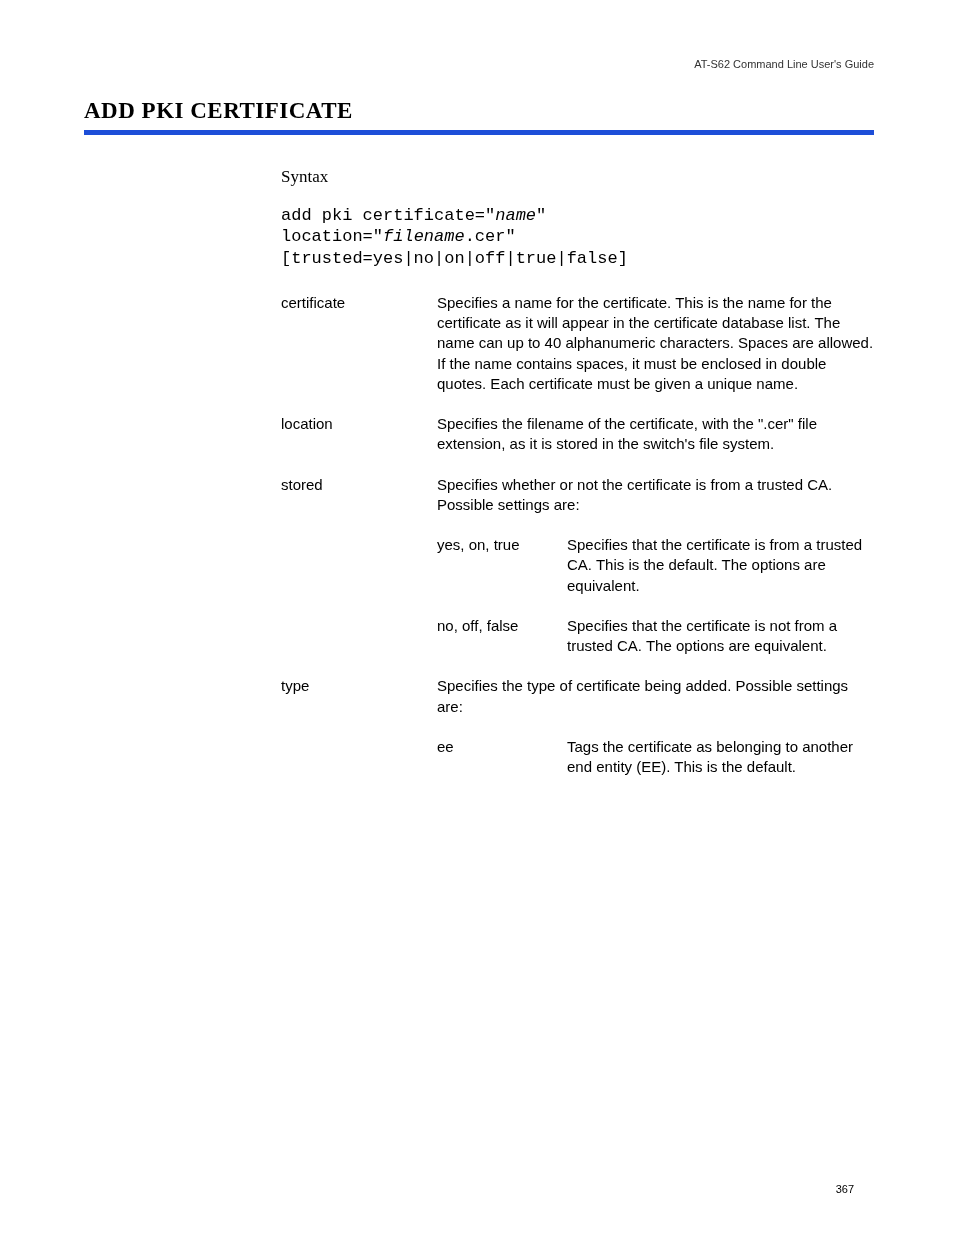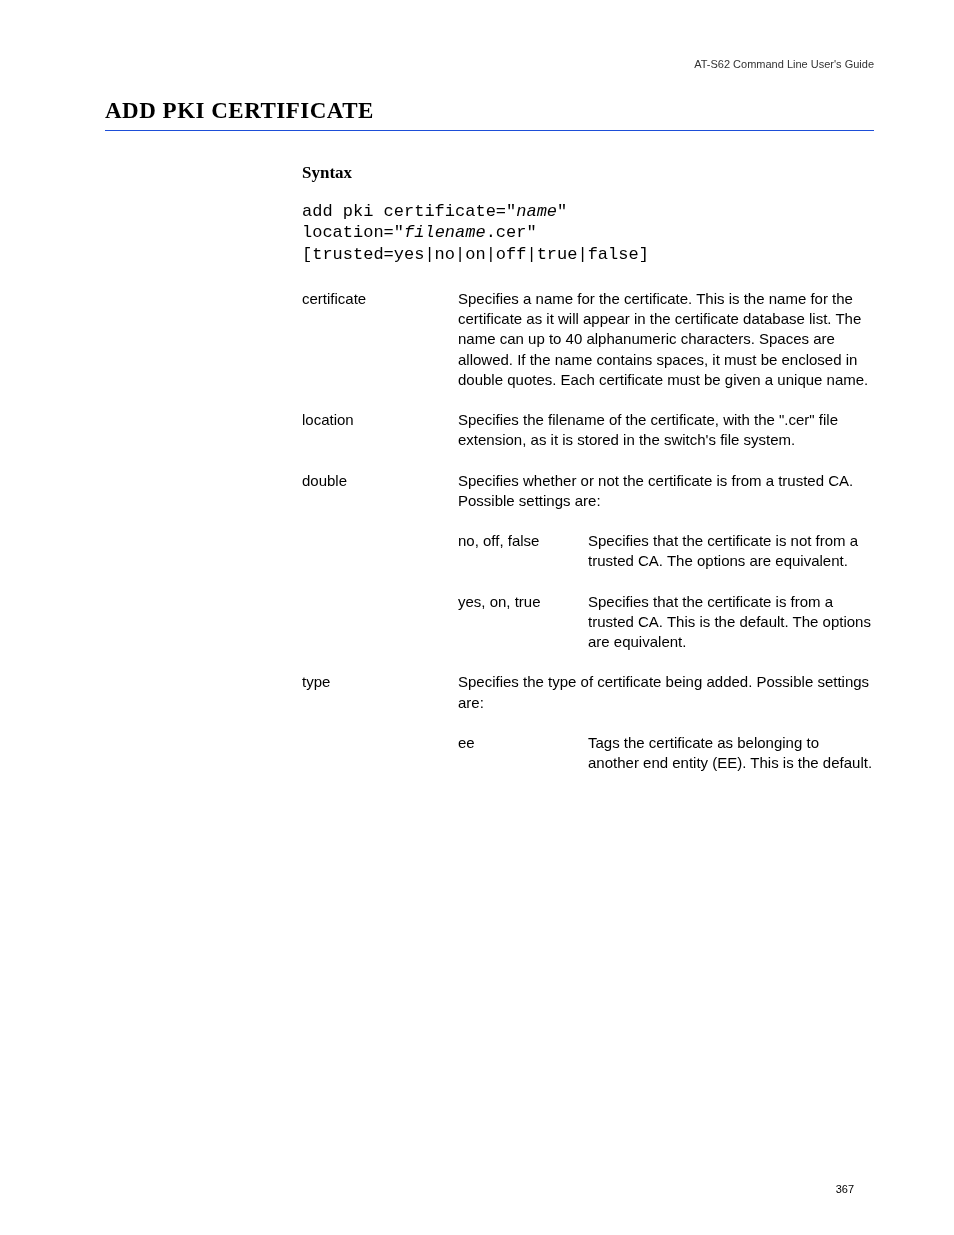--- a/index.html
+++ b/index.html
@@ -7,47 +7,47 @@
       padding: 0;
       font-family: Georgia, 'Times New Roman', serif;
       background: #fff;
       color: #000;
       width: 954px;
       height: 1235px;
       position: relative;
       box-sizing: border-box;
     }
     .page {
-      padding: 58px 80px 40px 105px;
+      padding: 58px 80px 40px 84px;
       box-sizing: border-box;
       height: 100%;
       position: relative;
     }
     .header-line {
       text-align: right;
       font-family: Verdana, Geneva, sans-serif;
       font-size: 11px;
       color: #333;
       margin-bottom: 28px;
     }
     .title {
       font-family: Georgia, 'Times New Roman', serif;
       font-weight: bold;
       font-size: 23px;
       letter-spacing: 0.5px;
-      border-bottom: 1px solid #1d4ed8;
+      border-bottom: 5px solid #1d4ed8;
       padding-bottom: 6px;
       margin-bottom: 32px;
     }
     .content {
       margin-left: 197px;
     }
     .section-heading {
       font-family: Georgia, 'Times New Roman', serif;
-      font-weight: bold;
+      font-weight: normal;
       font-size: 17px;
       margin-bottom: 18px;
       margin-top: 16px;
     }
     .syntax-block {
       font-family: 'Courier New', Courier, monospace;
       font-size: 17px;
       line-height: 1.25;
       margin-bottom: 24px;
       white-space: nowrap;
@@ -109,32 +109,32 @@
       <tbody>
           <tr>
         <td class="col-name">certificate</td>
         <td class="col-desc" colspan="2">Specifies a name for the certificate. This is the name for the certificate as it will appear in the certificate database list. The name can up to 40 alphanumeric characters. Spaces are allowed. If the name contains spaces, it must be enclosed in double quotes. Each certificate must be given a unique name.</td>
       </tr>
       <tr>
         <td class="col-name">location</td>
         <td class="col-desc" colspan="2">Specifies the filename of the certificate, with the ".cer" file extension, as it is stored in the switch's file system.</td>
       </tr>
       <tr>
-        <td class="col-name">double</td>
+        <td class="col-name">stored</td>
         <td class="col-desc" colspan="2">Specifies whether or not the certificate is from a trusted CA. Possible settings are:</td>
+      </tr>
+      <tr>
+        <td class="col-name"></td>
+        <td class="sub-col-name">yes, on, true</td>
+        <td class="sub-col-desc">Specifies that the certificate is from a trusted CA. This is the default. The options are equivalent.</td>
       </tr>
       <tr>
         <td class="col-name"></td>
         <td class="sub-col-name">no, off, false</td>
         <td class="sub-col-desc">Specifies that the certificate is not from a trusted CA. The options are equivalent.</td>
-      </tr>
-      <tr>
-        <td class="col-name"></td>
-        <td class="sub-col-name">yes, on, true</td>
-        <td class="sub-col-desc">Specifies that the certificate is from a trusted CA. This is the default. The options are equivalent.</td>
       </tr>
       <tr>
         <td class="col-name">type</td>
         <td class="col-desc" colspan="2">Specifies the type of certificate being added. Possible settings are:</td>
       </tr>
       <tr>
         <td class="col-name"></td>
         <td class="sub-col-name">ee</td>
         <td class="sub-col-desc">Tags the certificate as belonging to another end entity (EE). This is the default.</td>
       </tr>

